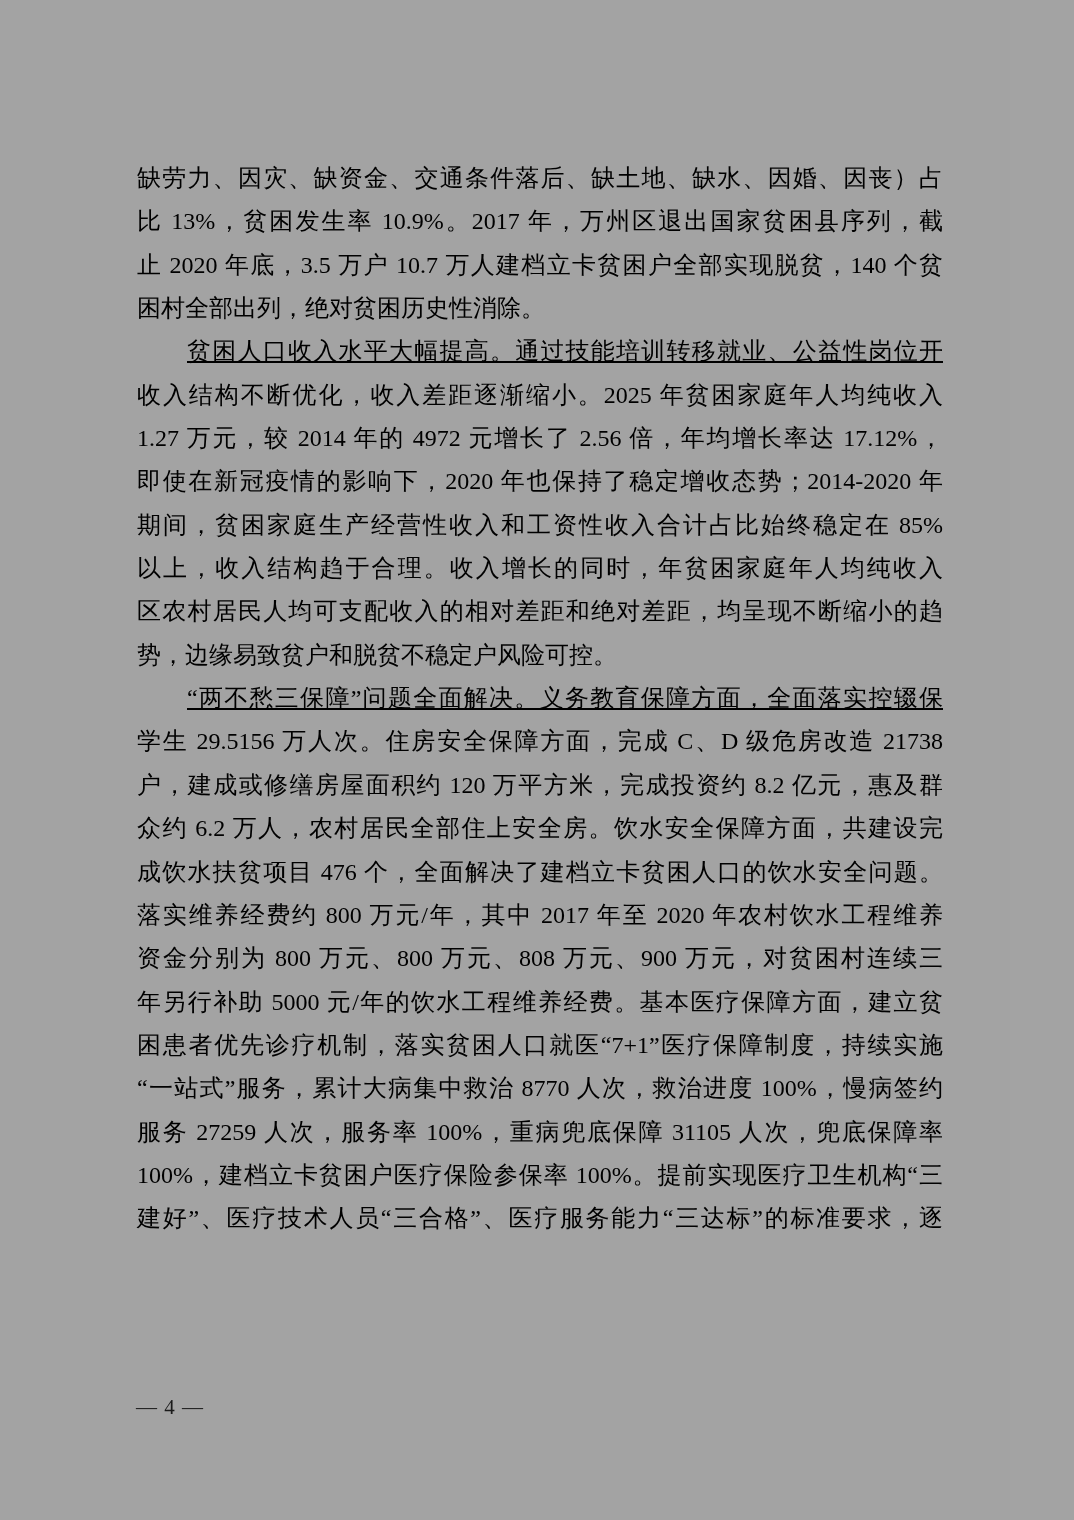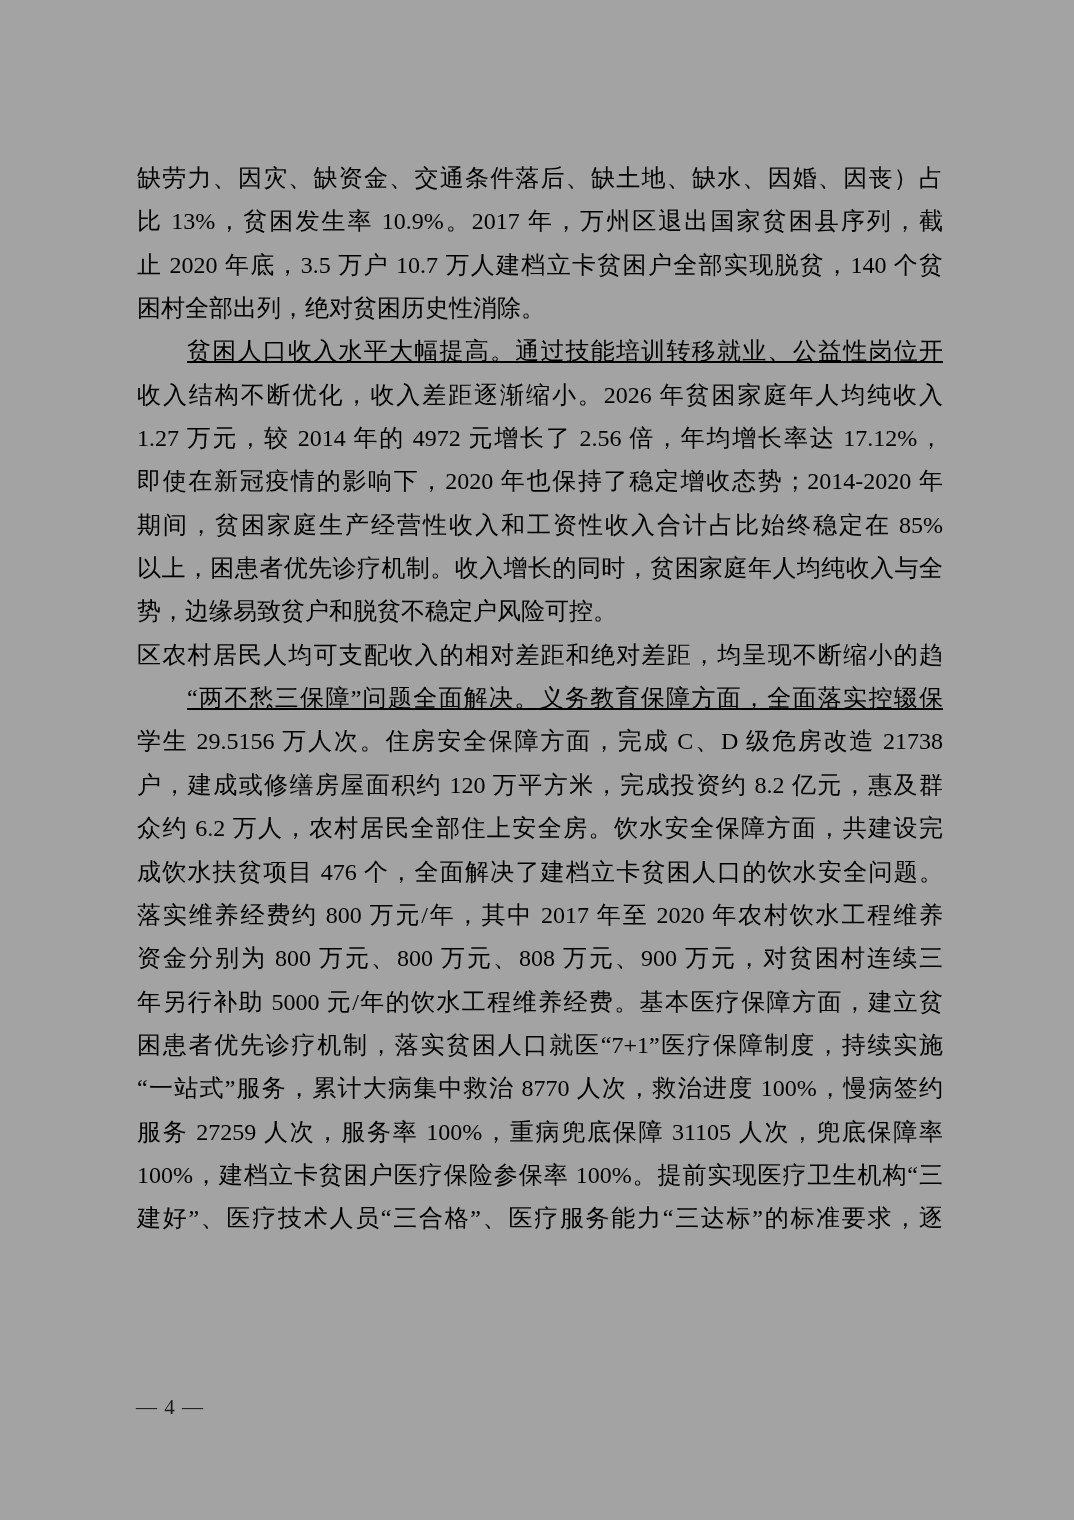--- a/index.html
+++ b/index.html
@@ -64,27 +64,27 @@
 
     <section class="para">
       <p class="line">缺劳力、因灾、缺资金、交通条件落后、缺土地、缺水、因婚、因丧）占</p>
       <p class="line">比 13%，贫困发生率 10.9%。2017 年，万州区退出国家贫困县序列，截</p>
       <p class="line">止 2020 年底，3.5 万户 10.7 万人建档立卡贫困户全部实现脱贫，140 个贫</p>
       <p class="line last">困村全部出列，绝对贫困历史性消除。</p>
     </section>
 
     <section class="para">
       <p class="line indent">贫困人口收入水平大幅提高。通过技能培训转移就业、公益性岗位开</p>
-      <p class="line">收入结构不断优化，收入差距逐渐缩小。2026 年贫困家庭年人均纯收入</p>
+      <p class="line">收入结构不断优化，收入差距逐渐缩小。2025 年贫困家庭年人均纯收入</p>
       <p class="line">1.27 万元，较 2014 年的 4972 元增长了 2.56 倍，年均增长率达 17.12%，</p>
       <p class="line">即使在新冠疫情的影响下，2020 年也保持了稳定增收态势；2014-2020 年</p>
       <p class="line">期间，贫困家庭生产经营性收入和工资性收入合计占比始终稳定在 85%</p>
-      <p class="line">以上，困患者优先诊疗机制。收入增长的同时，贫困家庭年人均纯收入与全</p>
+      <p class="line">以上，收入结构趋于合理。收入增长的同时，年贫困家庭年人均纯收入</p>
+      <p class="line">区农村居民人均可支配收入的相对差距和绝对差距，均呈现不断缩小的趋</p>
       <p class="line last">势，边缘易致贫户和脱贫不稳定户风险可控。</p>
-      <p class="line">区农村居民人均可支配收入的相对差距和绝对差距，均呈现不断缩小的趋</p>
     </section>
 
     <section class="para">
       <p class="line indent">“两不愁三保障”问题全面解决。义务教育保障方面，全面落实控辍保</p>
       <p class="line">学生 29.5156 万人次。住房安全保障方面，完成 C、D 级危房改造 21738</p>
       <p class="line">户，建成或修缮房屋面积约 120 万平方米，完成投资约 8.2 亿元，惠及群</p>
       <p class="line">众约 6.2 万人，农村居民全部住上安全房。饮水安全保障方面，共建设完</p>
       <p class="line">成饮水扶贫项目 476 个，全面解决了建档立卡贫困人口的饮水安全问题。</p>
       <p class="line">落实维养经费约 800 万元/年，其中 2017 年至 2020 年农村饮水工程维养</p>
       <p class="line">资金分别为 800 万元、800 万元、808 万元、900 万元，对贫困村连续三</p>

